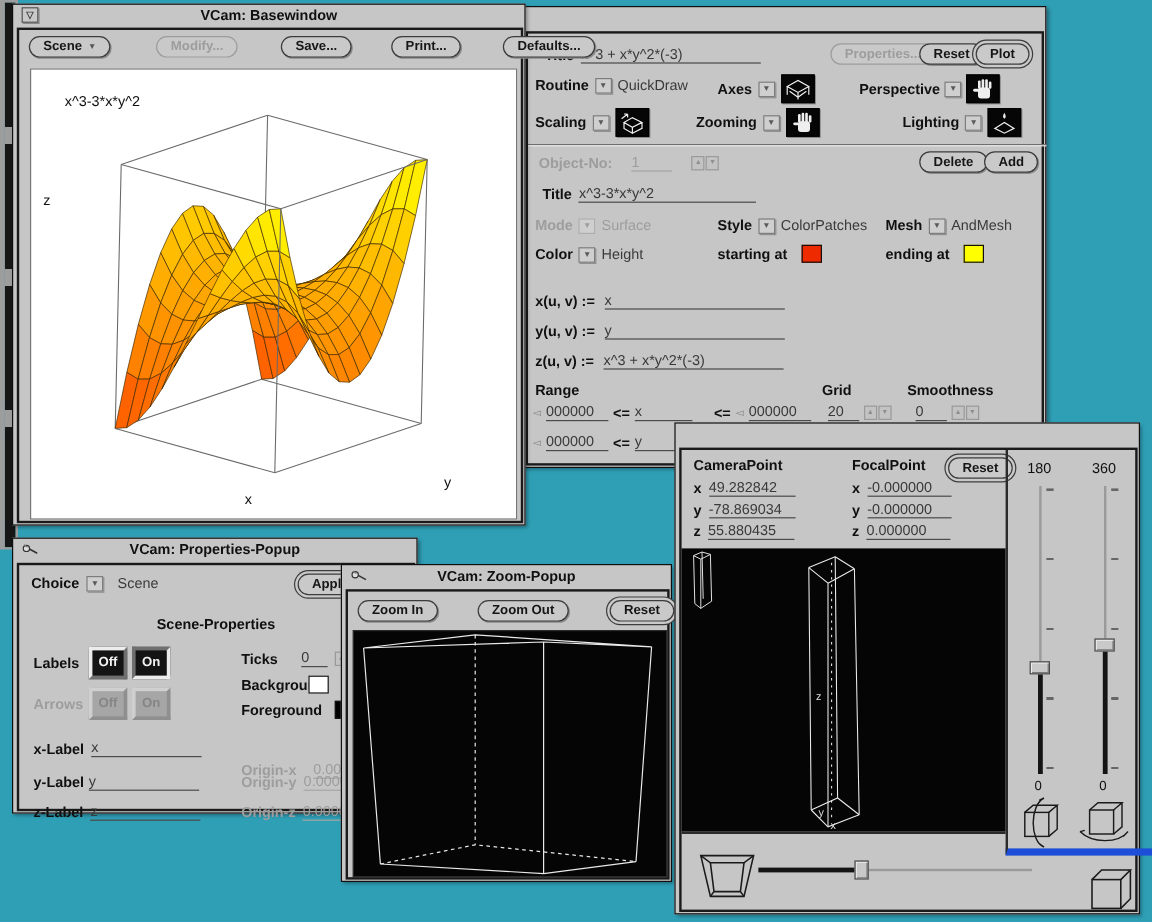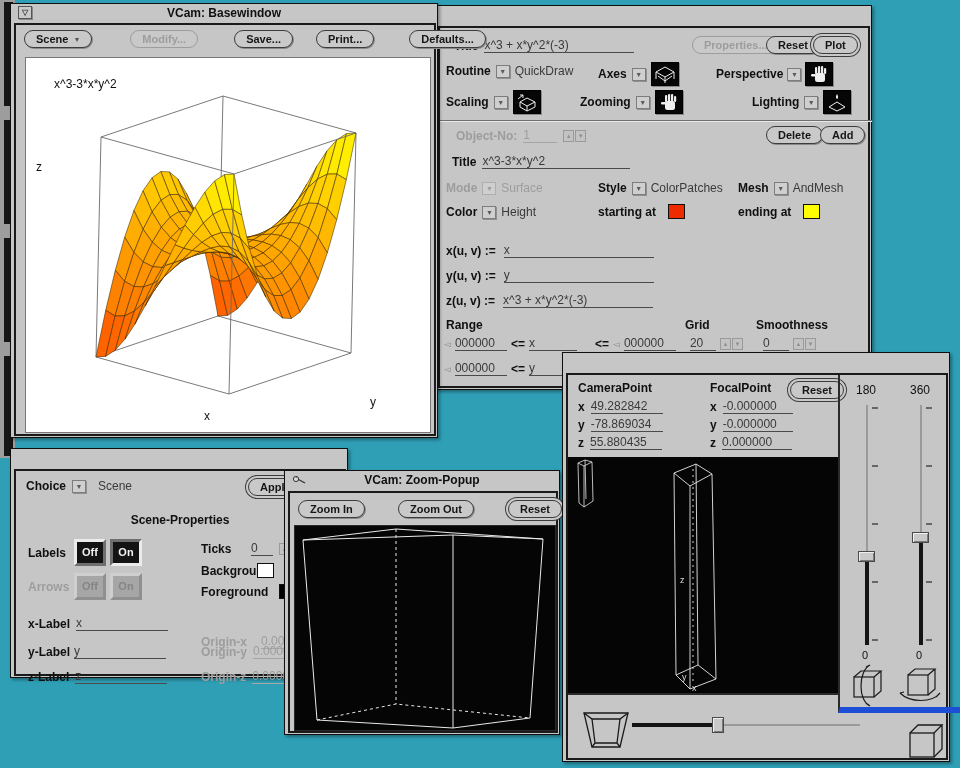--- a/index.html
+++ b/index.html
@@ -114,21 +114,21 @@
       <span class="icontile">
           <svg width="24" height="20" viewBox="0 0 24 20">
             <path d="M12 2 C10.5 4.5 10.5 6 12 7 C13.5 6 13.5 4.5 12 2 Z" fill="#eee"></path>
             <path d="M4 15 L12 10 L20 15 L12 19 Z" stroke="#eee" stroke-width="1" fill="none"></path>
           </svg>
         </span>
     </div>
 
     <div class="divider" style="left:0;top:92px;width:432px"></div>
 
-    <div class="row" style="left:16px;top:100px;gap:6px">
+    <div class="row" style="left:9px;top:100px;gap:16px">
       <span class="lbl dis">Object-No:</span>
       <span class="val dis" style="width:34px">1</span>
       <span class="spin">
           <b>▲</b>
           <b>▼</b>
         </span>
     </div>
     <span class="btn" style="position:absolute;left:326px;top:98px">Delete</span>
     <span class="btn" style="position:absolute;left:380px;top:98px">Add</span>
 
@@ -230,21 +230,21 @@
     <span>VCam: Basewindow</span>
   </div>
   <div class="content" style="left:3px;top:19px;width:422px;height:413px">
     <div class="row" style="left:8px;top:5px;gap:0">
       <span class="btn" style="gap:5px">
           <span>Scene</span>
           <span style="font-size:7px;color:#555">▼</span>
         </span>
       <span class="btn dis" style="margin-left:38px">Modify...</span>
       <span class="btn" style="margin-left:36px">Save...</span>
-      <span class="btn" style="margin-left:23px">Print...</span>
+      <span class="btn" style="margin-left:33px">Print...</span>
       <span class="btn" style="margin-left:35px">Defaults...</span>
     </div>
     <div style="position:absolute;left:9px;top:32px;width:406px;height:376px;background:#ffffff;border:1px solid #777">
       <svg id="surf" width="404" height="374" viewBox="0 0 404 374">
         <g id="boxback" stroke="#6a6a6a" stroke-width="0.9" fill="none">
             <line x1="192" y1="258" x2="197" y2="38"></line>
             <line x1="75" y1="79" x2="197" y2="38"></line>
             <line x1="330" y1="75" x2="197" y2="38"></line>
             <line x1="70" y1="299" x2="192" y2="258"></line>
             <line x1="325" y1="295" x2="192" y2="258"></line>
@@ -459,20 +459,28 @@
         <text x="28" y="30" font-size="12" fill="#111">x^3-3*x*y^2</text>
         <text x="10" y="113" font-size="12" fill="#111">z</text>
         <text x="178" y="362" font-size="12" fill="#111">x</text>
         <text x="344" y="348" font-size="12" fill="#111">y</text>
       </svg>
     </div>
   </div>
 </div>
 
 <div class="window" style="left:10px;top:448px;width:338px;height:230px">
+  <div class="titlebar">
+    <svg class="pin" width="15" height="12" viewBox="0 0 15 12">
+        <circle cx="4" cy="5" r="2.6" fill="#dedede" stroke="#333"></circle>
+        <path d="M6.5 5.5 L13 9" stroke="#333" stroke-width="1.3" fill="none"></path>
+        <path d="M2 2 L5 4" stroke="#777" stroke-width="1" fill="none"></path>
+      </svg>
+    <span>VCam: Properties-Popup</span>
+  </div>
   <div class="content" style="left:3px;top:20px;width:332px;height:207px">
     <div class="row" style="left:10px;top:8px;gap:6px">
       <span class="lbl">Choice</span>
       <span class="chip">▼</span>
       <span class="val" style="border-bottom:none;margin-left:6px">Scene</span>
     </div>
     <span class="btn default" style="position:absolute;left:232px;top:7px">Apply</span>
     <span class="lbl" style="position:absolute;left:0;top:42px;width:100%;text-align:center">Scene-Properties</span>
 
     <div class="row" style="left:12px;top:68px;gap:0">

